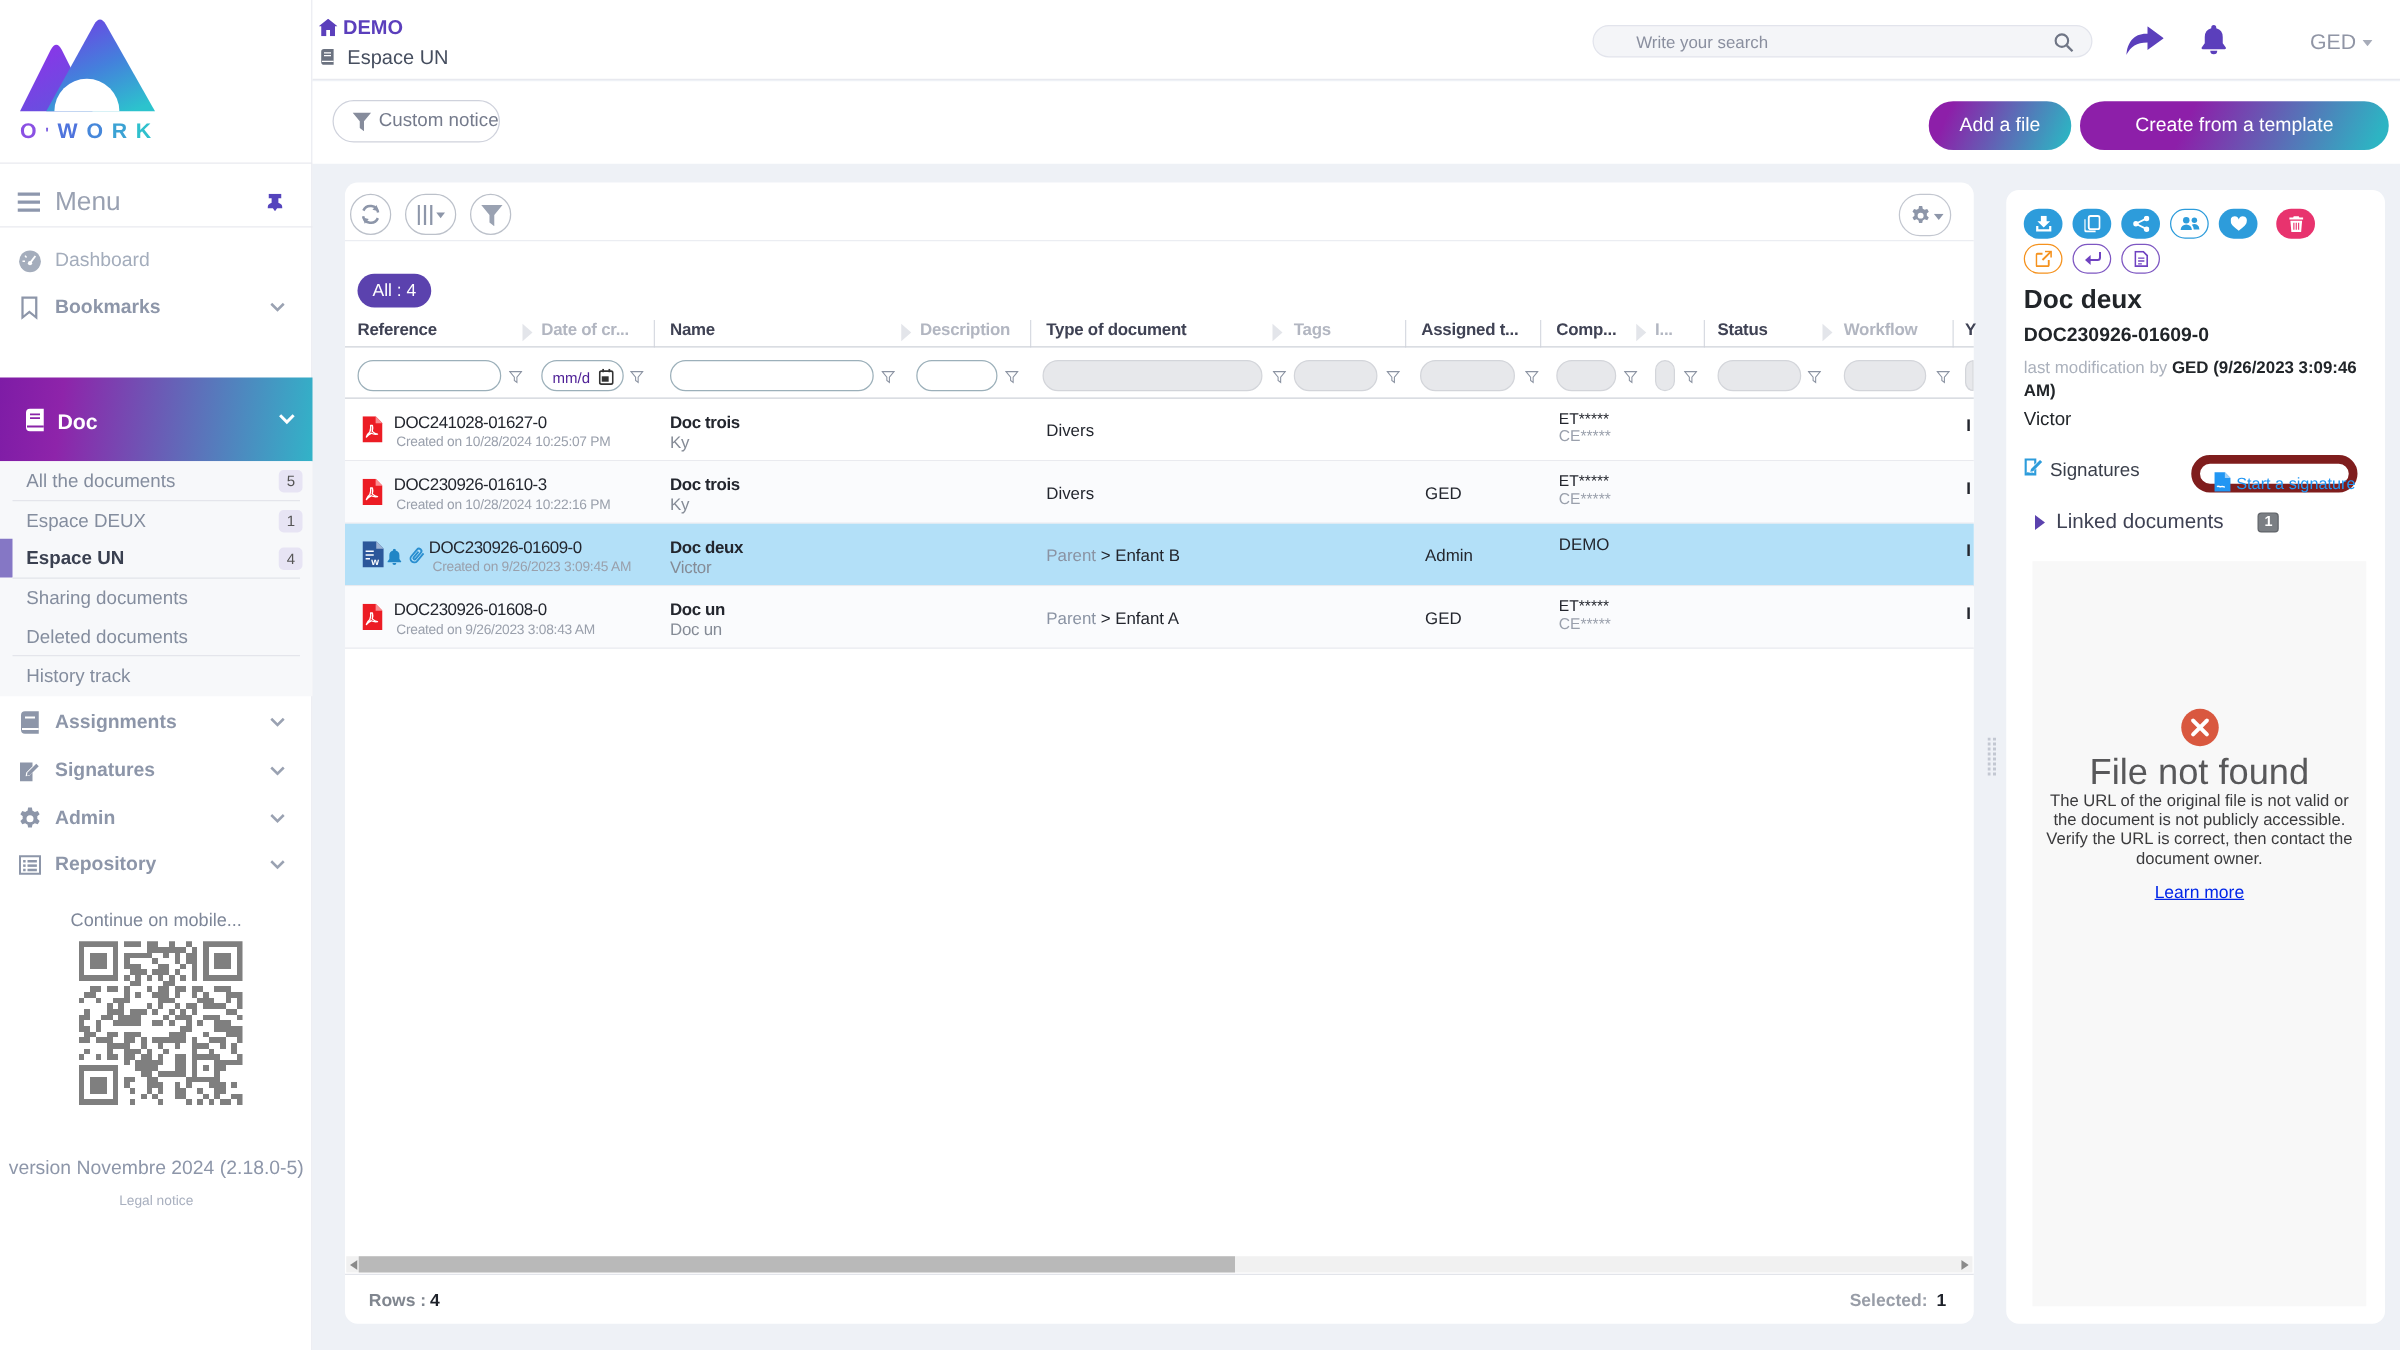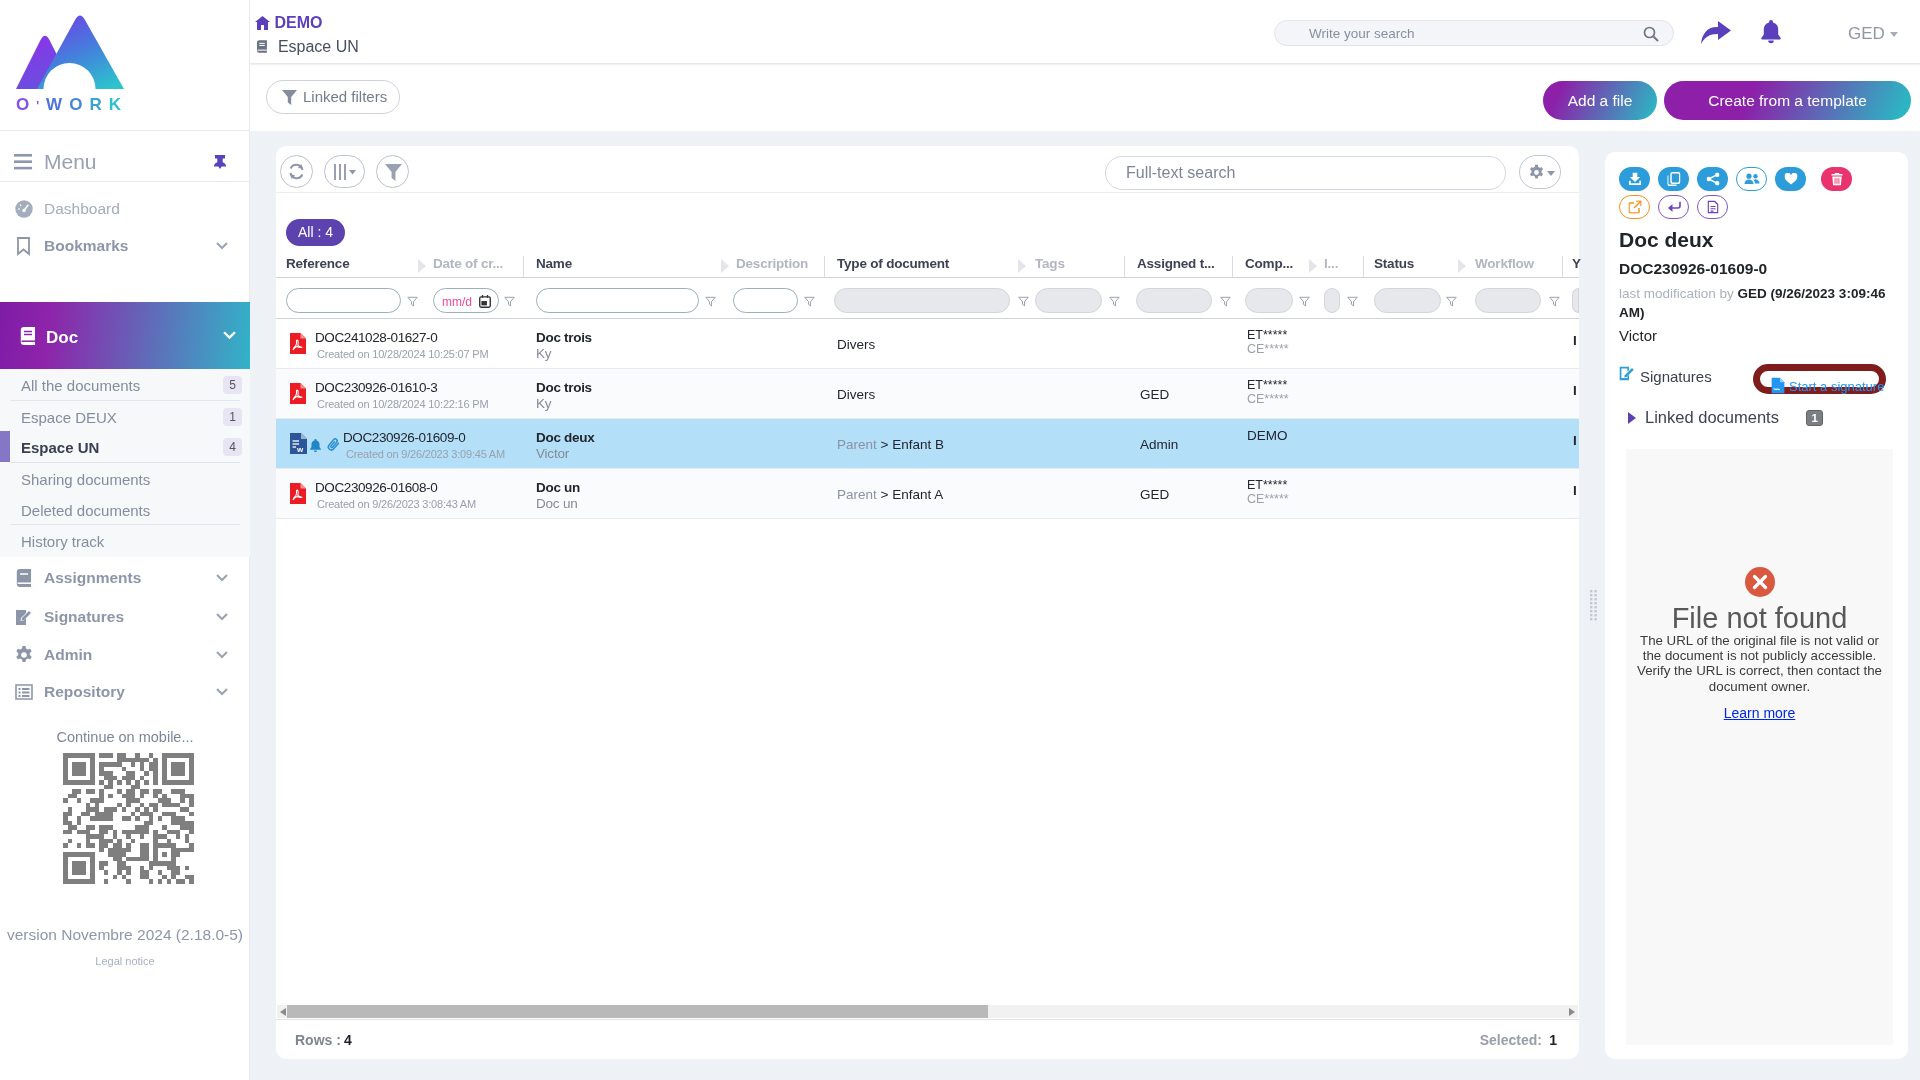--- a/index.html
+++ b/index.html
@@ -513,21 +513,21 @@
     <path fill="#5b3fbc" d="M8.2,20.5 h5.6 a2.8,2.8 0 0 1 -5.6,0 z"></path>
   </svg>
 <div id="gedlbl" class="abs">GED <svg width="8" height="5" viewBox="0 0 8 5" style="vertical-align:2px">
       <path d="M0,0 h8 l-4,5 z" fill="#a7acb9"></path>
     </svg></div>
 
 <div id="custom-filters" class="abs">
   <svg style="position:absolute;left:15px;top:9px" width="15" height="15" viewBox="0 0 15 15">
       <path fill="#868c9c" d="M0,0 h15 l-5.8,7 v8 l-3.4,-2.6 v-5.4 z"></path>
     </svg>
-  <span>Linked filters</span>
+  <span>Custom notice</span>
 </div>
 <div id="btn-add" class="gbtn">Add a file</div>
 <div id="btn-create" class="gbtn">Create from a template</div>
 <div id="tcard" class="abs">
   <div class="cbtn" style="left:4px;width:33px">
     <svg style="position:absolute;left:7px;top:7px" width="17" height="17" viewBox="0 0 17 17">
         <g fill="none" stroke="#8d96a9" stroke-width="2">
           <path d="M14.5,7 a6.2,6.2 0 0 0 -11.8,-1.5"></path>
           <path d="M2.5,10 a6.2,6.2 0 0 0 11.8,1.5"></path>
         </g>
@@ -543,23 +543,20 @@
           <line x1="11" y1="0" x2="11" y2="16"></line>
         </g>
         <path fill="#8d96a9" d="M15,6 h7 l-3.5,4.5 z"></path>
       </svg>
   </div>
   <div class="cbtn" style="left:100px;width:33px">
     <svg style="position:absolute;left:7px;top:8px" width="19" height="17" viewBox="0 0 15 15">
         <path fill="#9aa2b2" d="M0,0 h15 l-5.8,7 v8 l-3.4,-2.6 v-5.4 z"></path>
       </svg>
   </div>
-  <div id="fulltext" class="abs">
-      <span>Full-text search</span>
-    </div>
   <div id="gearbtn" class="abs">
     <svg style="position:absolute;left:8px;top:8px" width="17" height="17" viewBox="0 0 20 20">
         <path fill="#8d96a9" d="M8.5,1 h3 l0.5,2.5 a6.5,6.5 0 0 1 1.8,1 l2.4,-0.8 l1.5,2.6 l-1.9,1.7 a6.5,6.5 0 0 1 0,2 l1.9,1.7 l-1.5,2.6 l-2.4,-0.8 a6.5,6.5 0 0 1 -1.8,1 l-0.5,2.5 h-3 l-0.5,-2.5 a6.5,6.5 0 0 1 -1.8,-1 l-2.4,0.8 l-1.5,-2.6 l1.9,-1.7 a6.5,6.5 0 0 1 0,-2 l-1.9,-1.7 l1.5,-2.6 l2.4,0.8 a6.5,6.5 0 0 1 1.8,-1 z M10,7.2 a2.8,2.8 0 1 0 0,5.6 a2.8,2.8 0 0 0 0,-5.6 z" fill-rule="evenodd"></path>
       </svg>
     <svg style="position:absolute;right:5px;top:15px" width="8" height="5" viewBox="0 0 8 5">
         <path d="M0,0 h8 l-4,5 z" fill="#8d96a9"></path>
       </svg>
   </div>
   <div id="tsep" class="abs"></div>
   <div id="allbadge" class="abs">All : 4</div>
@@ -587,21 +584,21 @@
   <div class="hcell gray" style="left:1199px">Workflow</div>
   <div class="vdiv" style="left:1286px"></div>
   <div class="hcell" style="left:1296px">Y</div>
   <div id="hline" class="abs"></div>
 
   <div class="finput" style="left:10px;width:115px"></div>
     <svg class="funnel" style="left:131px" viewBox="0 0 14 14">
       <path d="M1,1 h12 l-4.7,5.6 v5.4 l-2.6,-2 v-3.4 z" fill="none" stroke="#8b93a2" stroke-width="1.1"></path>
     </svg>
   <div class="finput" style="left:157px;width:66px;font-size:12px;color:#555;">
-      <span style="position:absolute;left:8px;top:6px;font-size:12px;color:#ec4899">mm/d</span>
+      <span style="position:absolute;left:8px;top:6px;font-size:12px;color:#4c1d95">mm/d</span>
       <svg style="position:absolute;right:7px;top:6px" width="12" height="13" viewBox="0 0 13 14">
         <rect x="0.8" y="2" width="11.4" height="11.2" rx="1.5" fill="none" stroke="#333" stroke-width="1.5"></rect>
         <line x1="3.8" y1="0" x2="3.8" y2="3" stroke="#333" stroke-width="1.5"></line>
         <line x1="9.2" y1="0" x2="9.2" y2="3" stroke="#333" stroke-width="1.5"></line>
         <rect x="2.6" y="6.5" width="6" height="4.7" fill="#333"></rect>
       </svg>
     </div>
     <svg class="funnel" style="left:228px" viewBox="0 0 14 14">
       <path d="M1,1 h12 l-4.7,5.6 v5.4 l-2.6,-2 v-3.4 z" fill="none" stroke="#8b93a2" stroke-width="1.1"></path>
     </svg>

